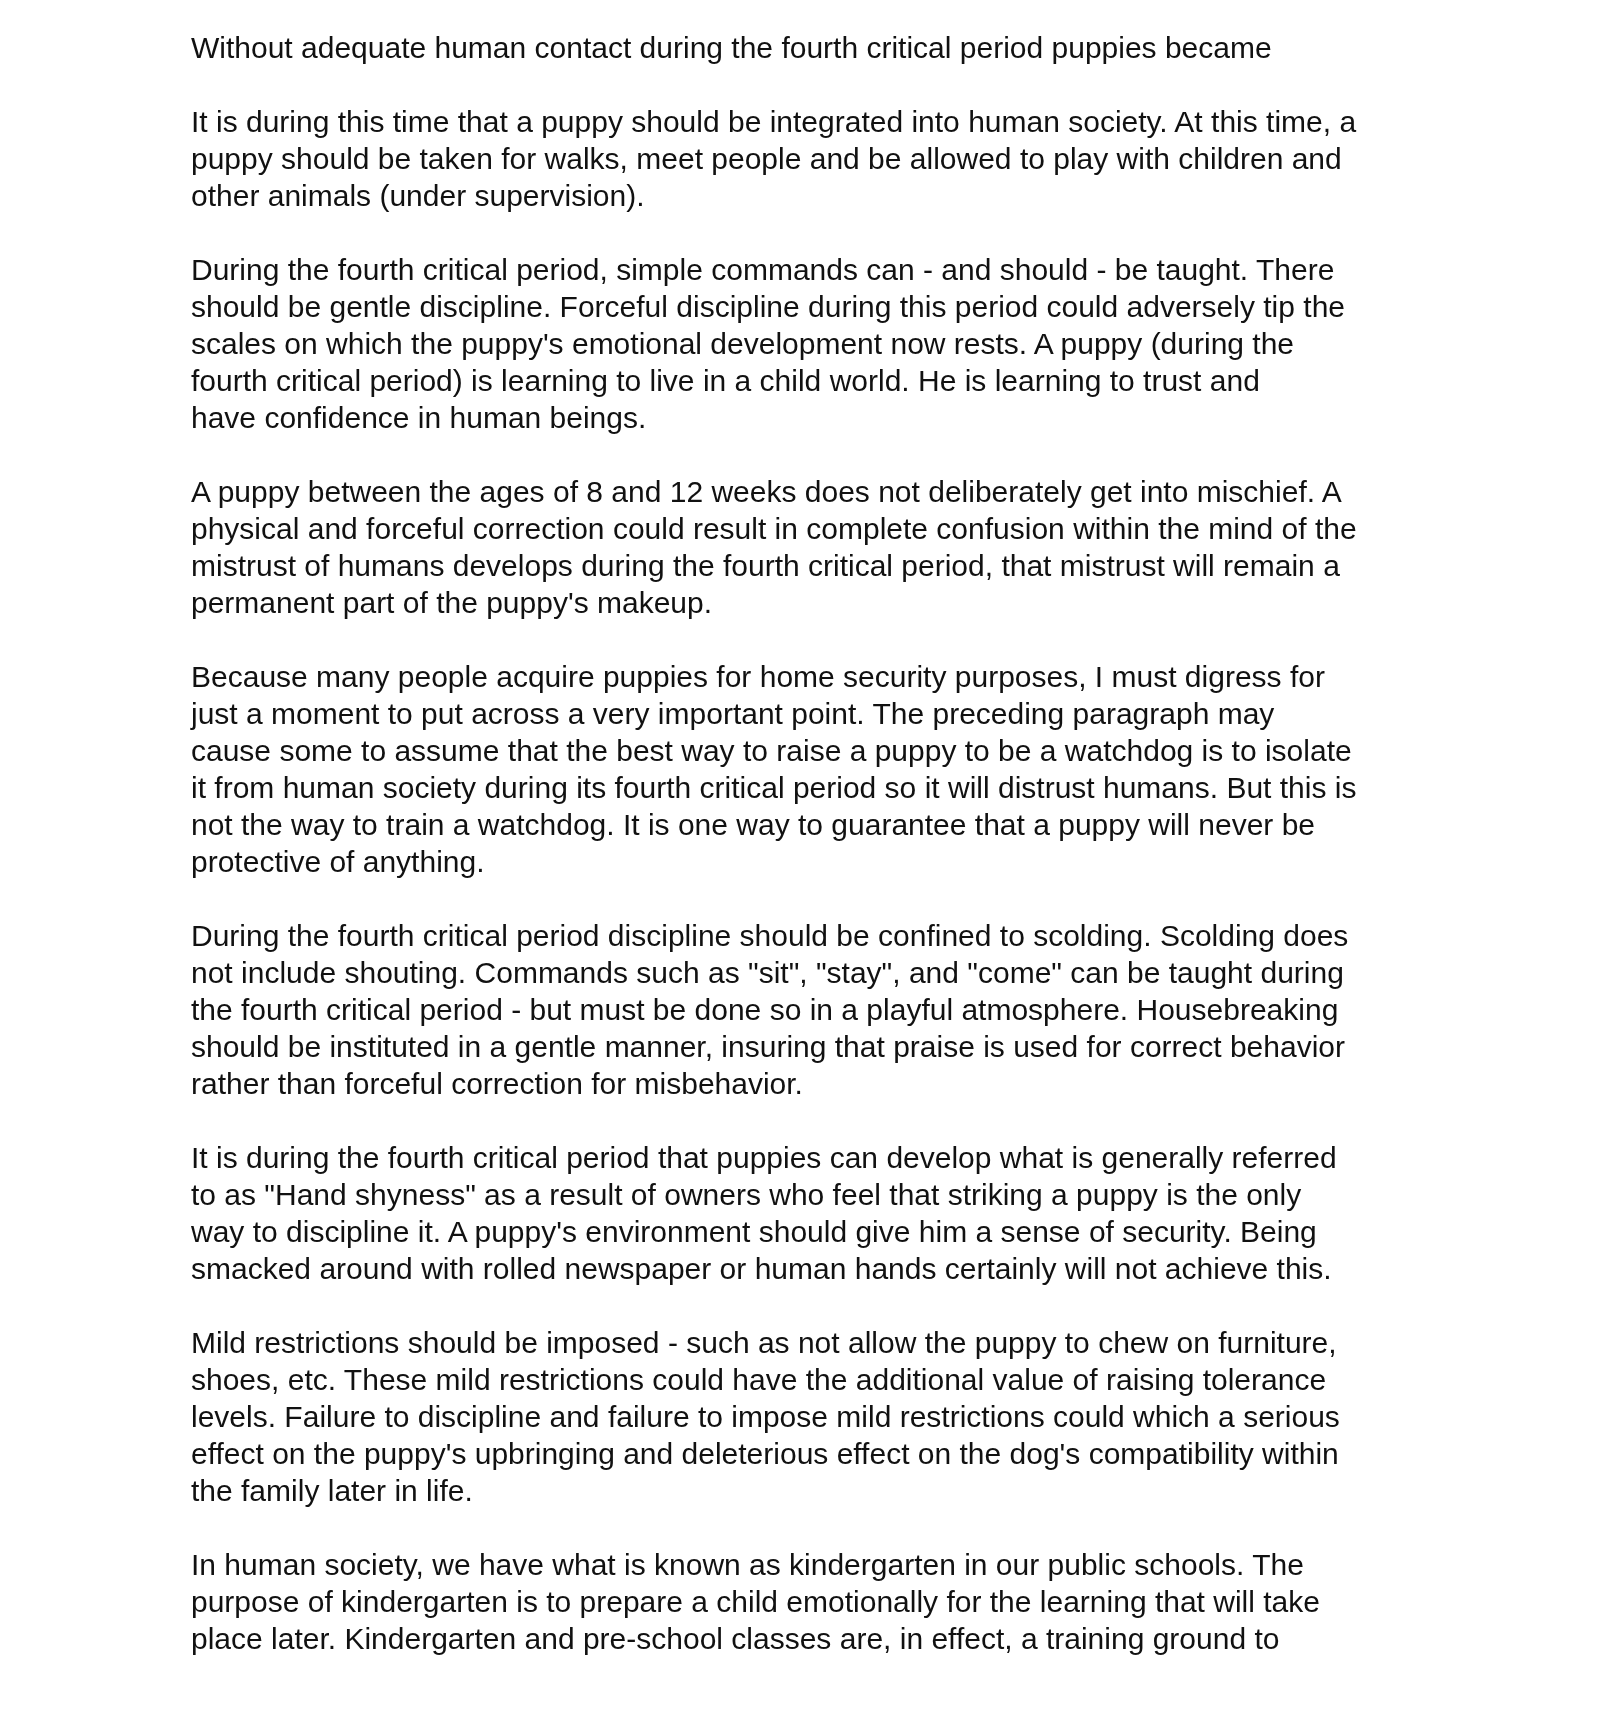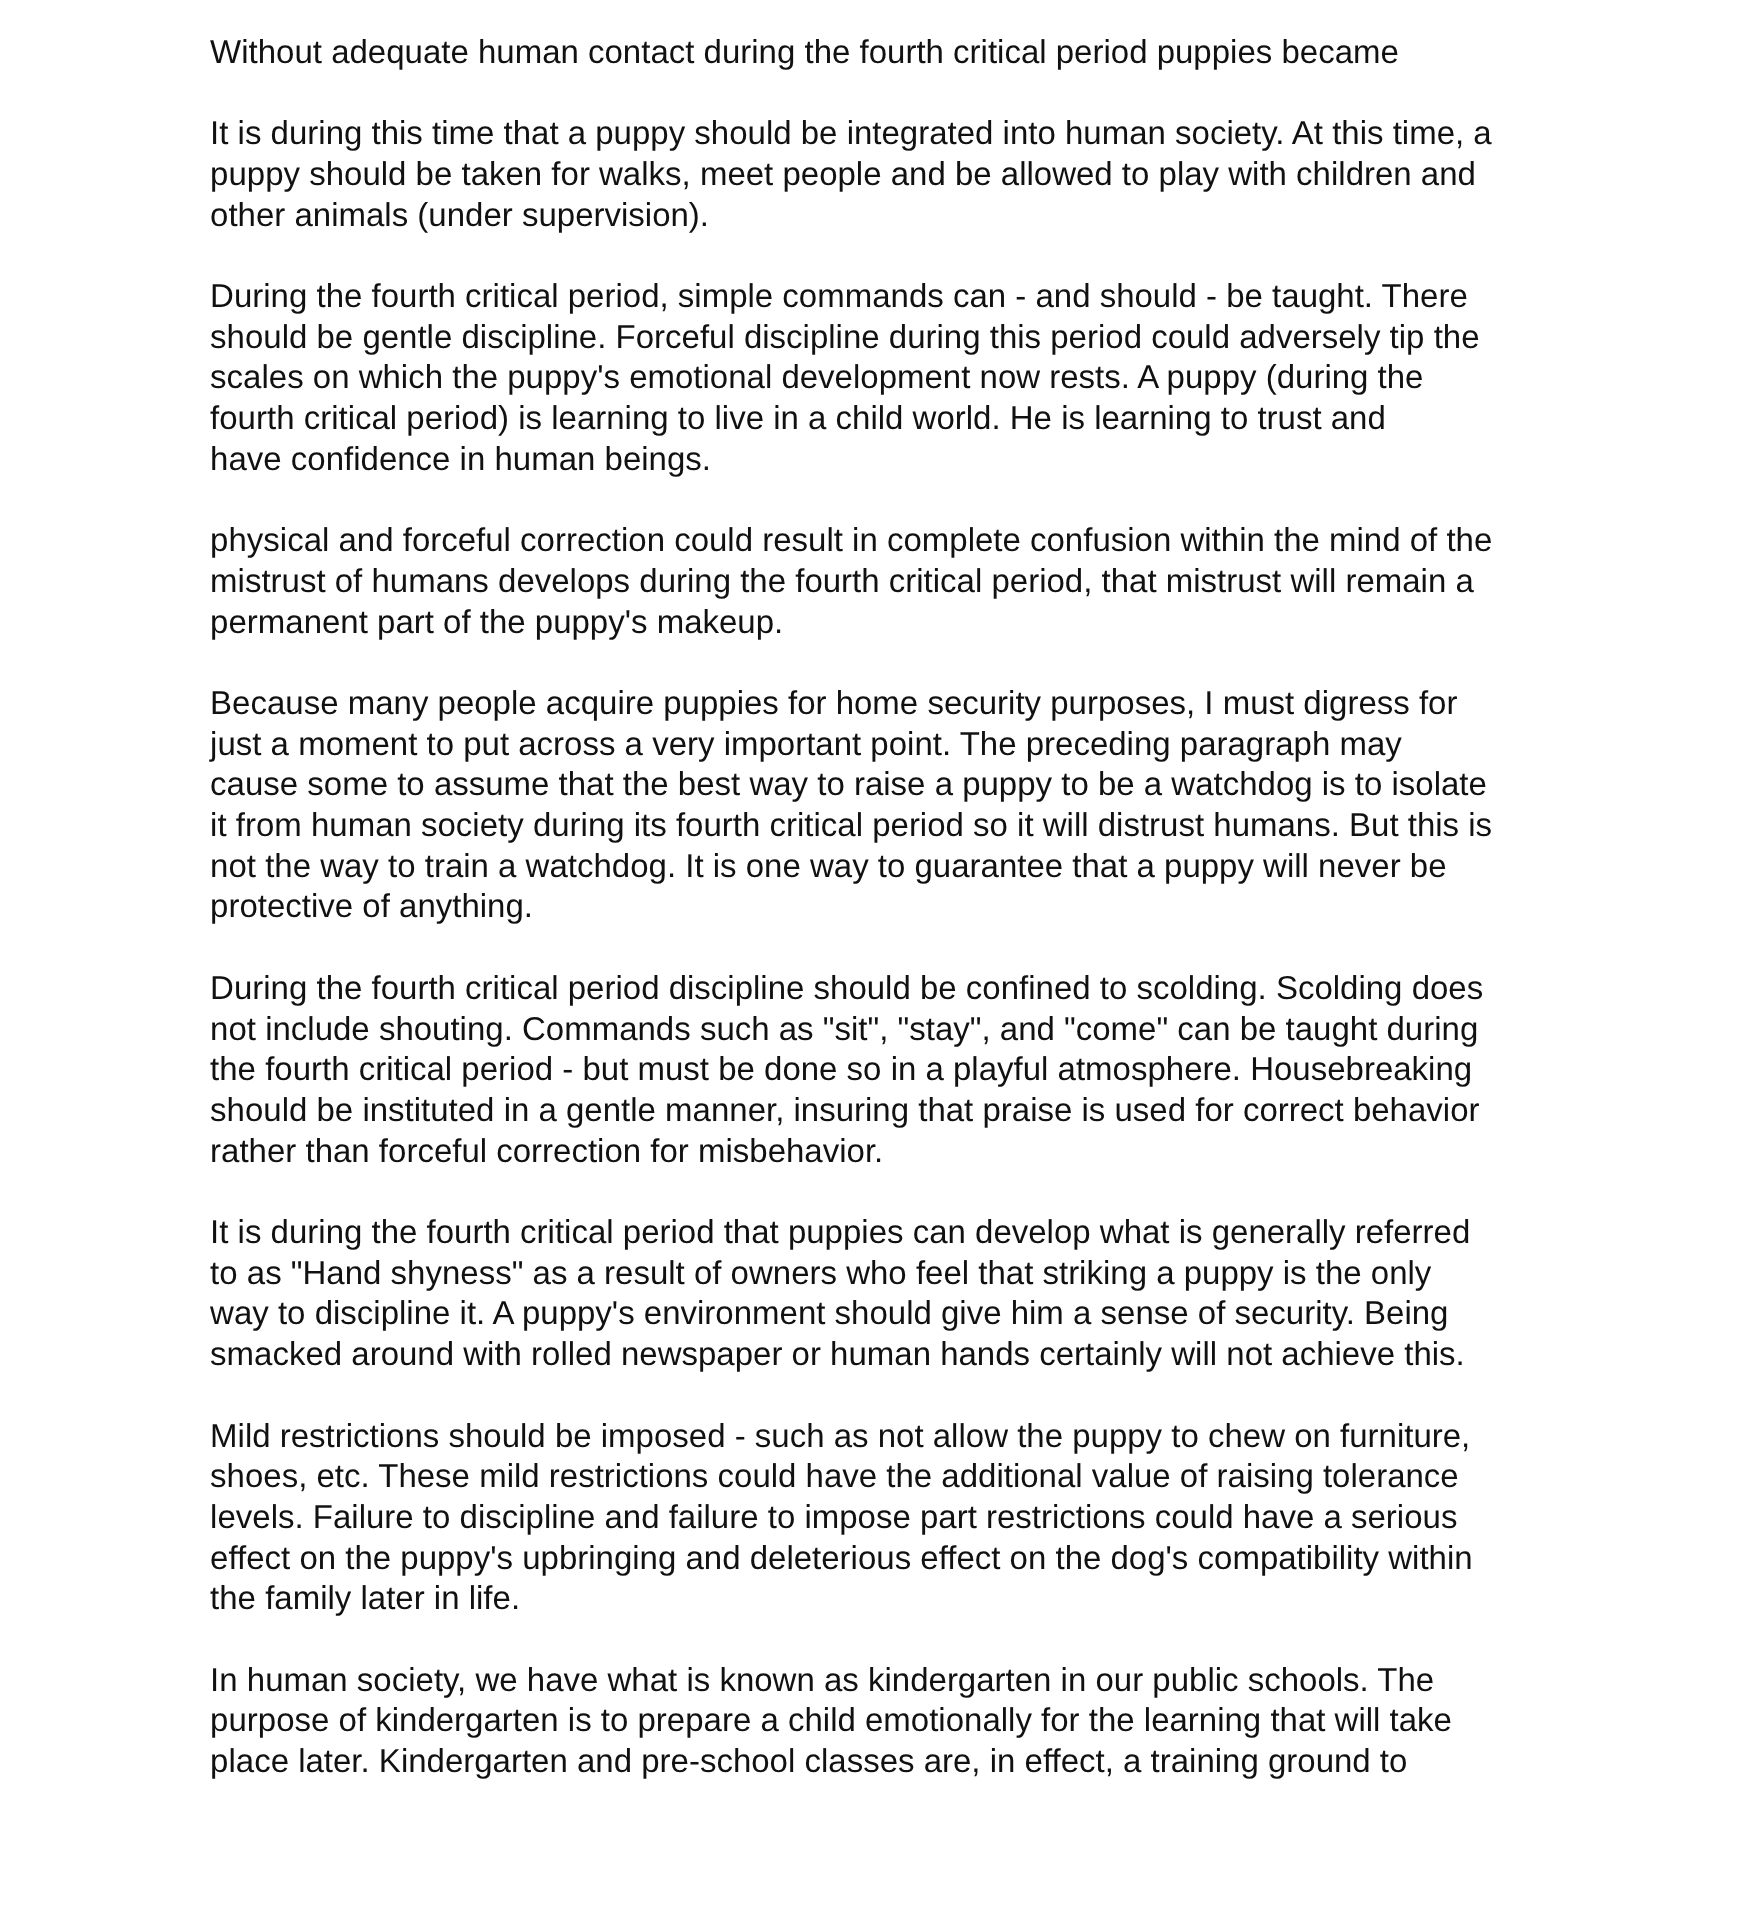--- a/index.html
+++ b/index.html
@@ -49,20 +49,21 @@
 
   <p class="para">
     <span class="line">During the fourth critical period, simple commands can - and should - be taught. There</span>
     <span class="line">should be gentle discipline. Forceful discipline during this period could adversely tip the</span>
     <span class="line">scales on which the puppy's emotional development now rests. A puppy (during the</span>
     <span class="line">fourth critical period) is learning to live in a child world. He is learning to trust and</span>
     <span class="line">have confidence in human beings.</span>
   </p>
 
   <p class="para">
+    <span class="line">A puppy between the ages of 8 and 12 weeks does not deliberately get into mischief. A</span>
     <span class="line">physical and forceful correction could result in complete confusion within the mind of the</span>
     <span class="line">mistrust of humans develops during the fourth critical period, that mistrust will remain a</span>
     <span class="line">permanent part of the puppy's makeup.</span>
   </p>
 
   <p class="para">
     <span class="line">Because many people acquire puppies for home security purposes, I must digress for</span>
     <span class="line">just a moment to put across a very important point. The preceding paragraph may</span>
     <span class="line">cause some to assume that the best way to raise a puppy to be a watchdog is to isolate</span>
     <span class="line">it from human society during its fourth critical period so it will distrust humans. But this is</span>
@@ -81,21 +82,21 @@
   <p class="para">
     <span class="line">It is during the fourth critical period that puppies can develop what is generally referred</span>
     <span class="line">to as "Hand shyness" as a result of owners who feel that striking a puppy is the only</span>
     <span class="line">way to discipline it. A puppy's environment should give him a sense of security. Being</span>
     <span class="line">smacked around with rolled newspaper or human hands certainly will not achieve this.</span>
   </p>
 
   <p class="para">
     <span class="line">Mild restrictions should be imposed - such as not allow the puppy to chew on furniture,</span>
     <span class="line">shoes, etc. These mild restrictions could have the additional value of raising tolerance</span>
-    <span class="line">levels. Failure to discipline and failure to impose part restrictions could have a serious</span>
+    <span class="line">levels. Failure to discipline and failure to impose mild restrictions could which a serious</span>
     <span class="line">effect on the puppy's upbringing and deleterious effect on the dog's compatibility within</span>
     <span class="line">the family later in life.</span>
   </p>
 
   <p class="para">
     <span class="line">In human society, we have what is known as kindergarten in our public schools. The</span>
     <span class="line">purpose of kindergarten is to prepare a child emotionally for the learning that will take</span>
     <span class="line">place later. Kindergarten and pre-school classes are, in effect, a training ground to</span>
   </p>
 

